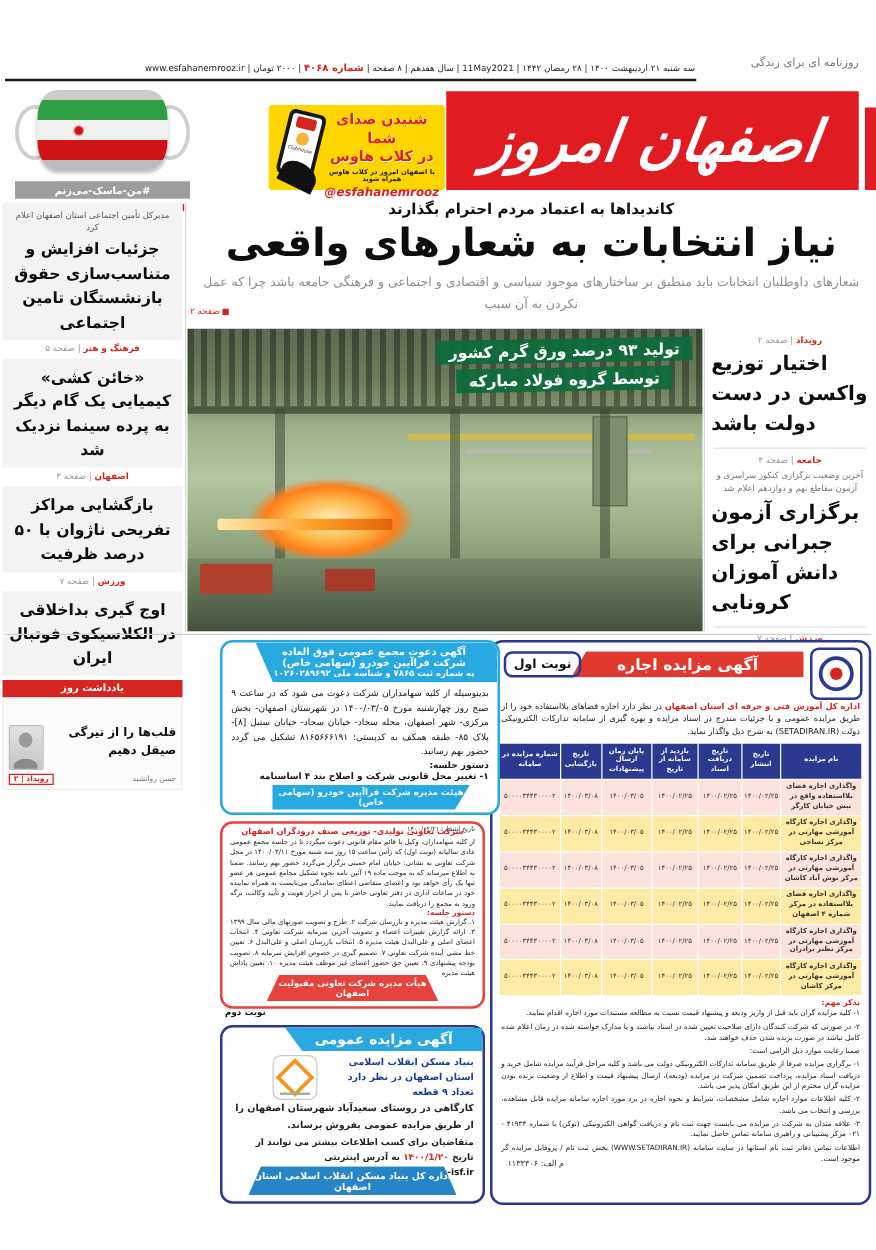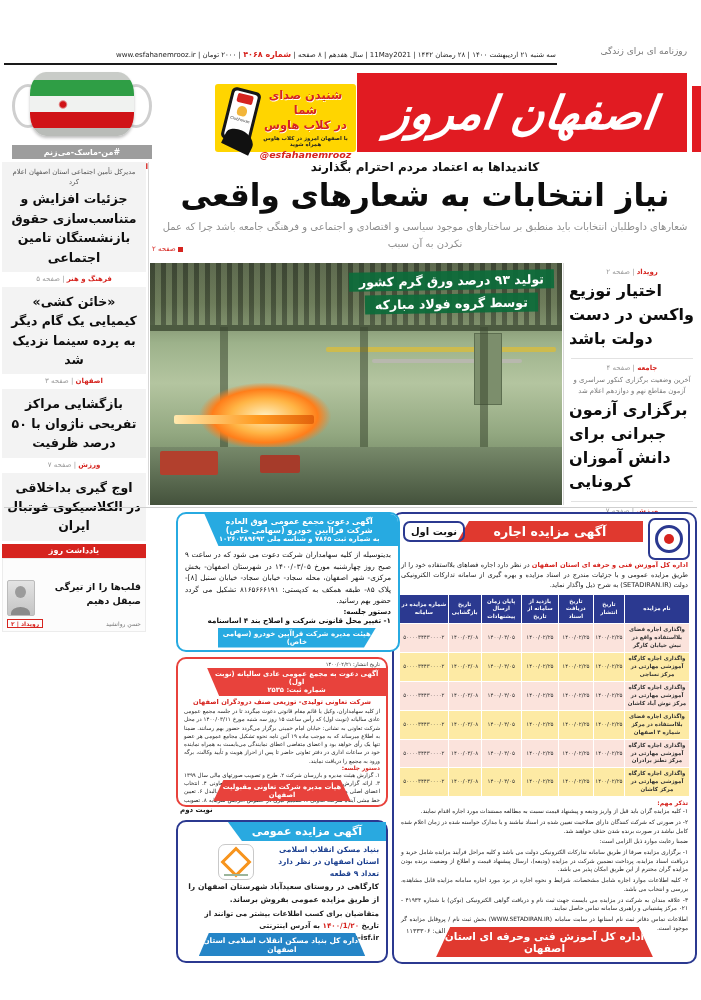--- a/index.html
+++ b/index.html
@@ -380,41 +380,36 @@
     </table>
     <div class="notes-title">تذکر مهم:</div>
     <div class="lease-notes">۱- کلیه مزایده گران باید قبل از واریز ودیعه و پیشنهاد قیمت نسبت به مطالعه مستندات مورد اجاره اقدام نمایند.</div>
     <div class="lease-notes">۲- در صورتی که شرکت کنندگان دارای صلاحیت تعیین شده در اسناد نباشند و یا مدارک خواسته شده در زمان اعلام شده کامل نباشد در صورت برنده شدن حذف خواهند شد.</div>
     <div class="lease-notes">ضمنا رعایت موارد ذیل الزامی است:</div>
     <div class="lease-notes">۱- برگزاری مزایده صرفا از طریق سامانه تدارکات الکترونیکی دولت می باشد و کلیه مراحل فرآیند مزایده شامل خرید و دریافت اسناد مزایده، پرداخت تضمین شرکت در مزایده (ودیعه)، ارسال پیشنهاد قیمت و اطلاع از وضعیت برنده بودن مزایده گران محترم از این طریق امکان پذیر می باشد.</div>
     <div class="lease-notes">۲- کلیه اطلاعات موارد اجاره شامل مشخصات، شرایط و نحوه اجاره در برد مورد اجاره سامانه مزایده قابل مشاهده، بررسی و انتخاب می باشد.</div>
     <div class="lease-notes">۳- علاقه مندان به شرکت در مزایده می بایست جهت ثبت نام و دریافت گواهی الکترونیکی (توکن) با شماره ۴۱۹۳۴ - ۰۲۱ مرکز پشتیبانی و راهبری سامانه تماس حاصل نمایند.</div>
     <div class="lease-notes">اطلاعات تماس دفاتر ثبت نام استانها در سایت سامانه (WWW.SETADIRAN.IR) بخش ثبت نام / پروفایل مزایده گر موجود است.</div>
     <div class="lease-code">م الف: ۱۱۳۳۳۰۶</div>
-    <div class="lease-footer">اداره کل آموزش فنی وحرفه ای استان اصفهان</div>
   </div>
 
   <div class="ad-fara">
     <div class="fara-head">
       <div class="fara-h1">آگهی دعوت مجمع عمومی فوق العاده</div>
       <div class="fara-h2">شرکت فراآیین خودرو (سهامی خاص)</div>
       <div class="fara-h3">به شماره ثبت ۷۸۶۵ و شناسه ملی ۱۰۲۶۰۲۸۹۶۹۲</div>
     </div>
     <div class="fara-body">بدینوسیله از کلیه سهامداران شرکت دعوت می شود که در ساعت ۹ صبح روز چهارشنبه مورخ ۱۴۰۰/۰۳/۰۵ در شهرستان اصفهان- بخش مرکزی- شهر اصفهان، محله سجاد- خیابان سجاد- خیابان سنبل [۸]- پلاک ۸۵- طبقه همکف به کدپستی: ۸۱۶۵۶۶۶۱۹۱ تشکیل می گردد حضور بهم رسانید.</div>
     <div class="fara-agenda-t">دستور جلسه:</div>
     <div class="fara-agenda">۱- تغییر محل قانونی شرکت و اصلاح بند ۴ اساسنامه</div>
     <div class="fara-footer">هیئت مدیره شرکت فراآیین خودرو (سهامی خاص)</div>
   </div>
 
   <div class="ad-coop">
     <div class="coop-date">تاریخ انتشار: ۱۴۰۰/۰۲/۲۱</div>
-    <div class="coop-head">
-      <div>آگهی دعوت به مجمع عمومی عادی سالیانه (نوبت اول)</div>
-      <div>شماره ثبت: ۲۵۳۵</div>
-    </div>
     <div class="coop-org">شرکت تعاونی تولیدی- توزیعی صنف درودگران اصفهان</div>
     <div class="coop-body">از کلیه سهامداران، وکیل یا قائم مقام قانونی دعوت میگردد تا در جلسه مجمع عمومی عادی سالیانه (نوبت اول) که رأس ساعت ۱۵ روز سه شنبه مورخ ۱۴۰۰/۰۳/۱۱ در محل شرکت تعاونی به نشانی: خیابان امام خمینی برگزار می‌گردد حضور بهم رسانند. ضمنا به اطلاع میرساند که به موجب ماده ۱۹ آئین نامه نحوه تشکیل مجامع عمومی هر عضو تنها یک رأی خواهد بود و اعضای متقاضی اعطای نمایندگی می‌بایست به همراه نماینده خود در ساعات اداری در دفتر تعاونی حاضر تا پس از احراز هویت و تأیید وکالت، برگه ورود به مجمع را دریافت نمایند.</div>
     <div class="coop-agenda-t">دستور جلسه:</div>
     <div class="coop-agenda">۱. گزارش هیئت مدیره و بازرسان شرکت ۲. طرح و تصویب صورتهای مالی سال ۱۳۹۹ ۳. ارائه گزارش تغییرات اعضاء و تصویب آخرین سرمایه شرکت تعاونی ۴. انتخاب اعضای اصلی و علی‌البدل هیئت مدیره ۵. انتخاب بازرسان اصلی و علی‌البدل ۶. تعیین خط مشی آینده شرکت تعاونی ۷. تصمیم گیری در خصوص افزایش سرمایه ۸. تصویب بودجه پیشنهادی ۹. تعیین حق حضور اعضای غیر موظف هیئت مدیره ۱۰. تعیین پاداش هیئت مدیره</div>
 
     <div class="coop-footer">هیأت مدیره شرکت تعاونی مقبولیت اصفهان</div>
   </div>
 
   <div class="maskan-round">نوبت دوم</div>
   <div class="ad-maskan">

